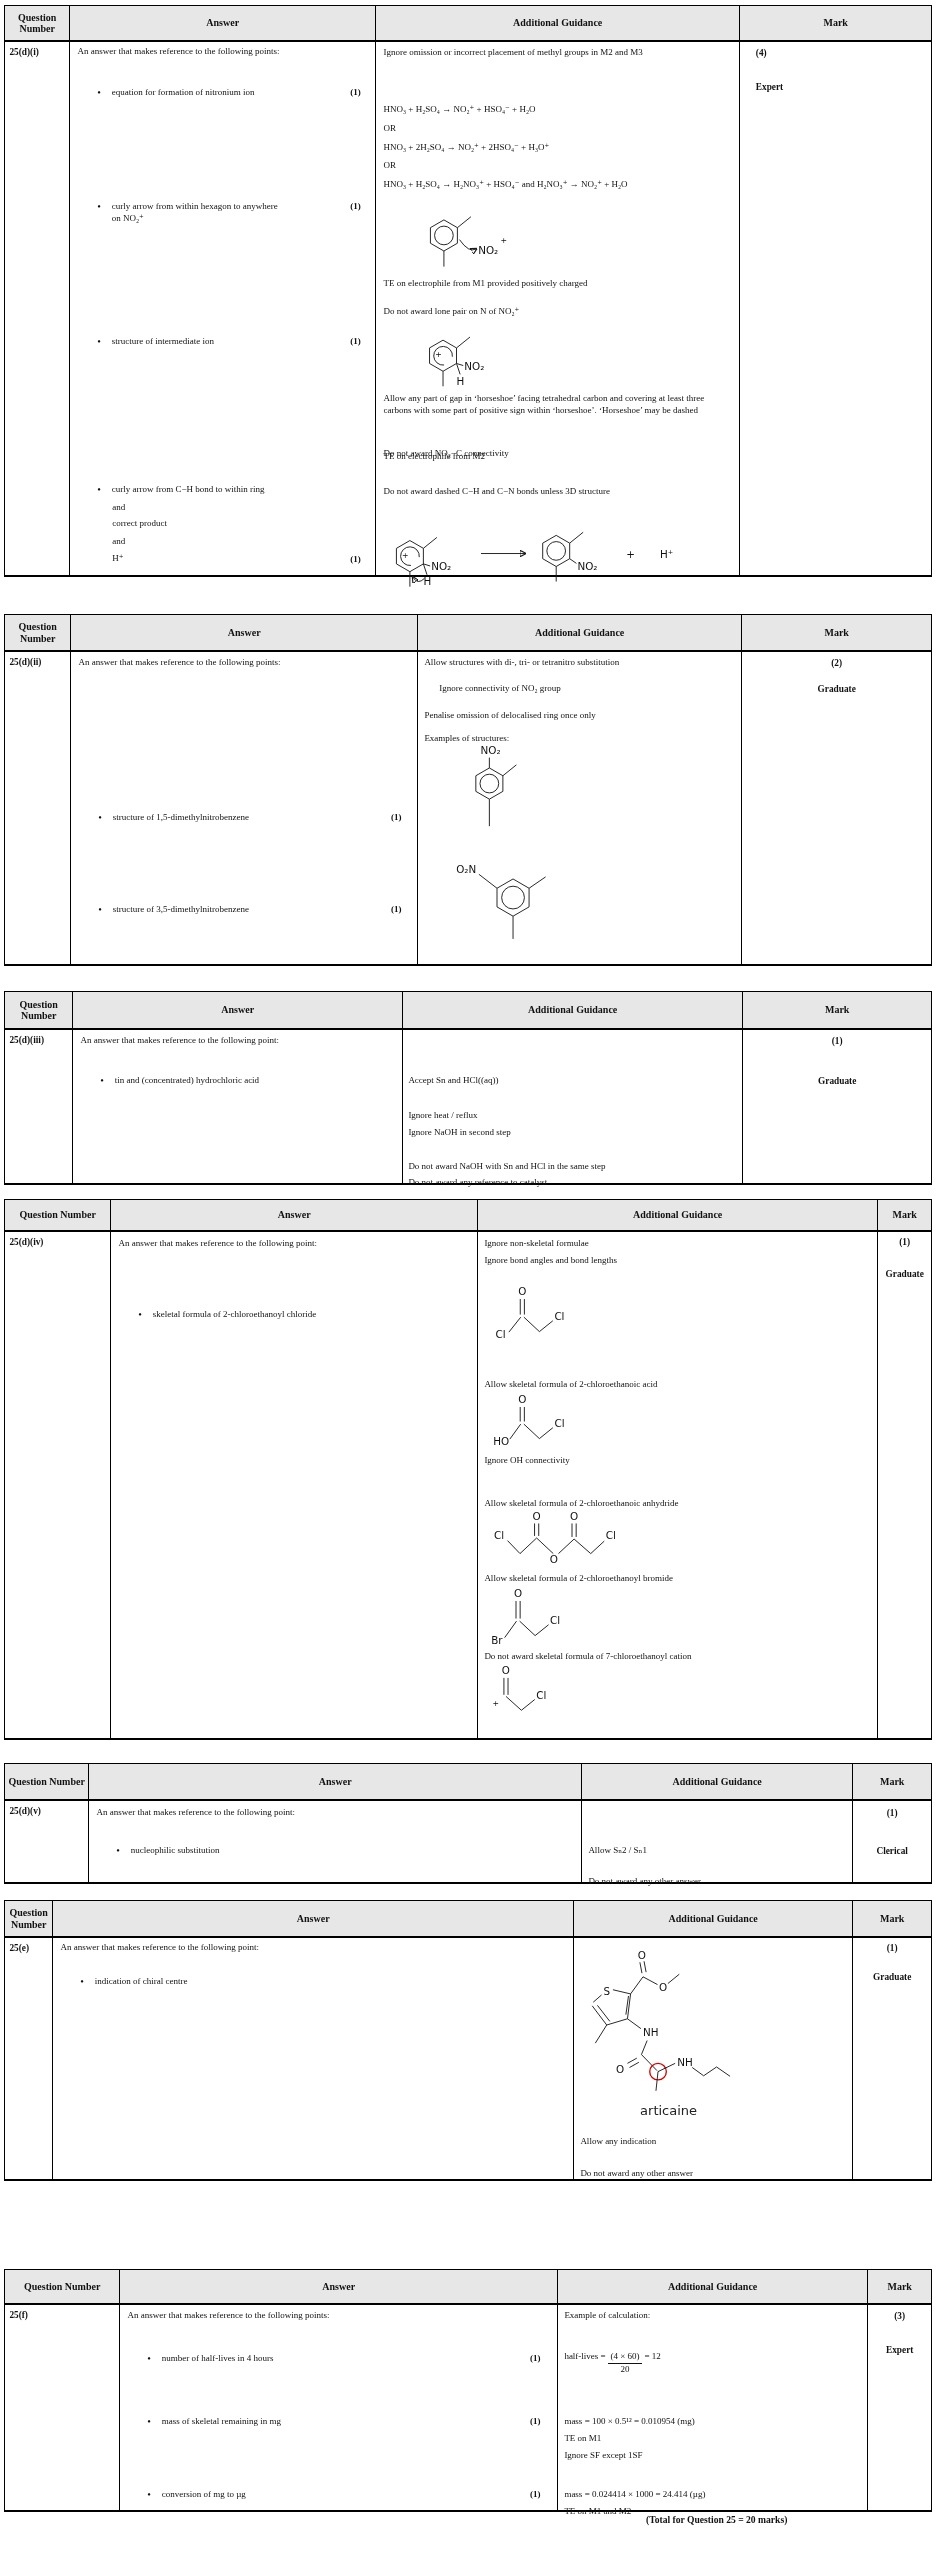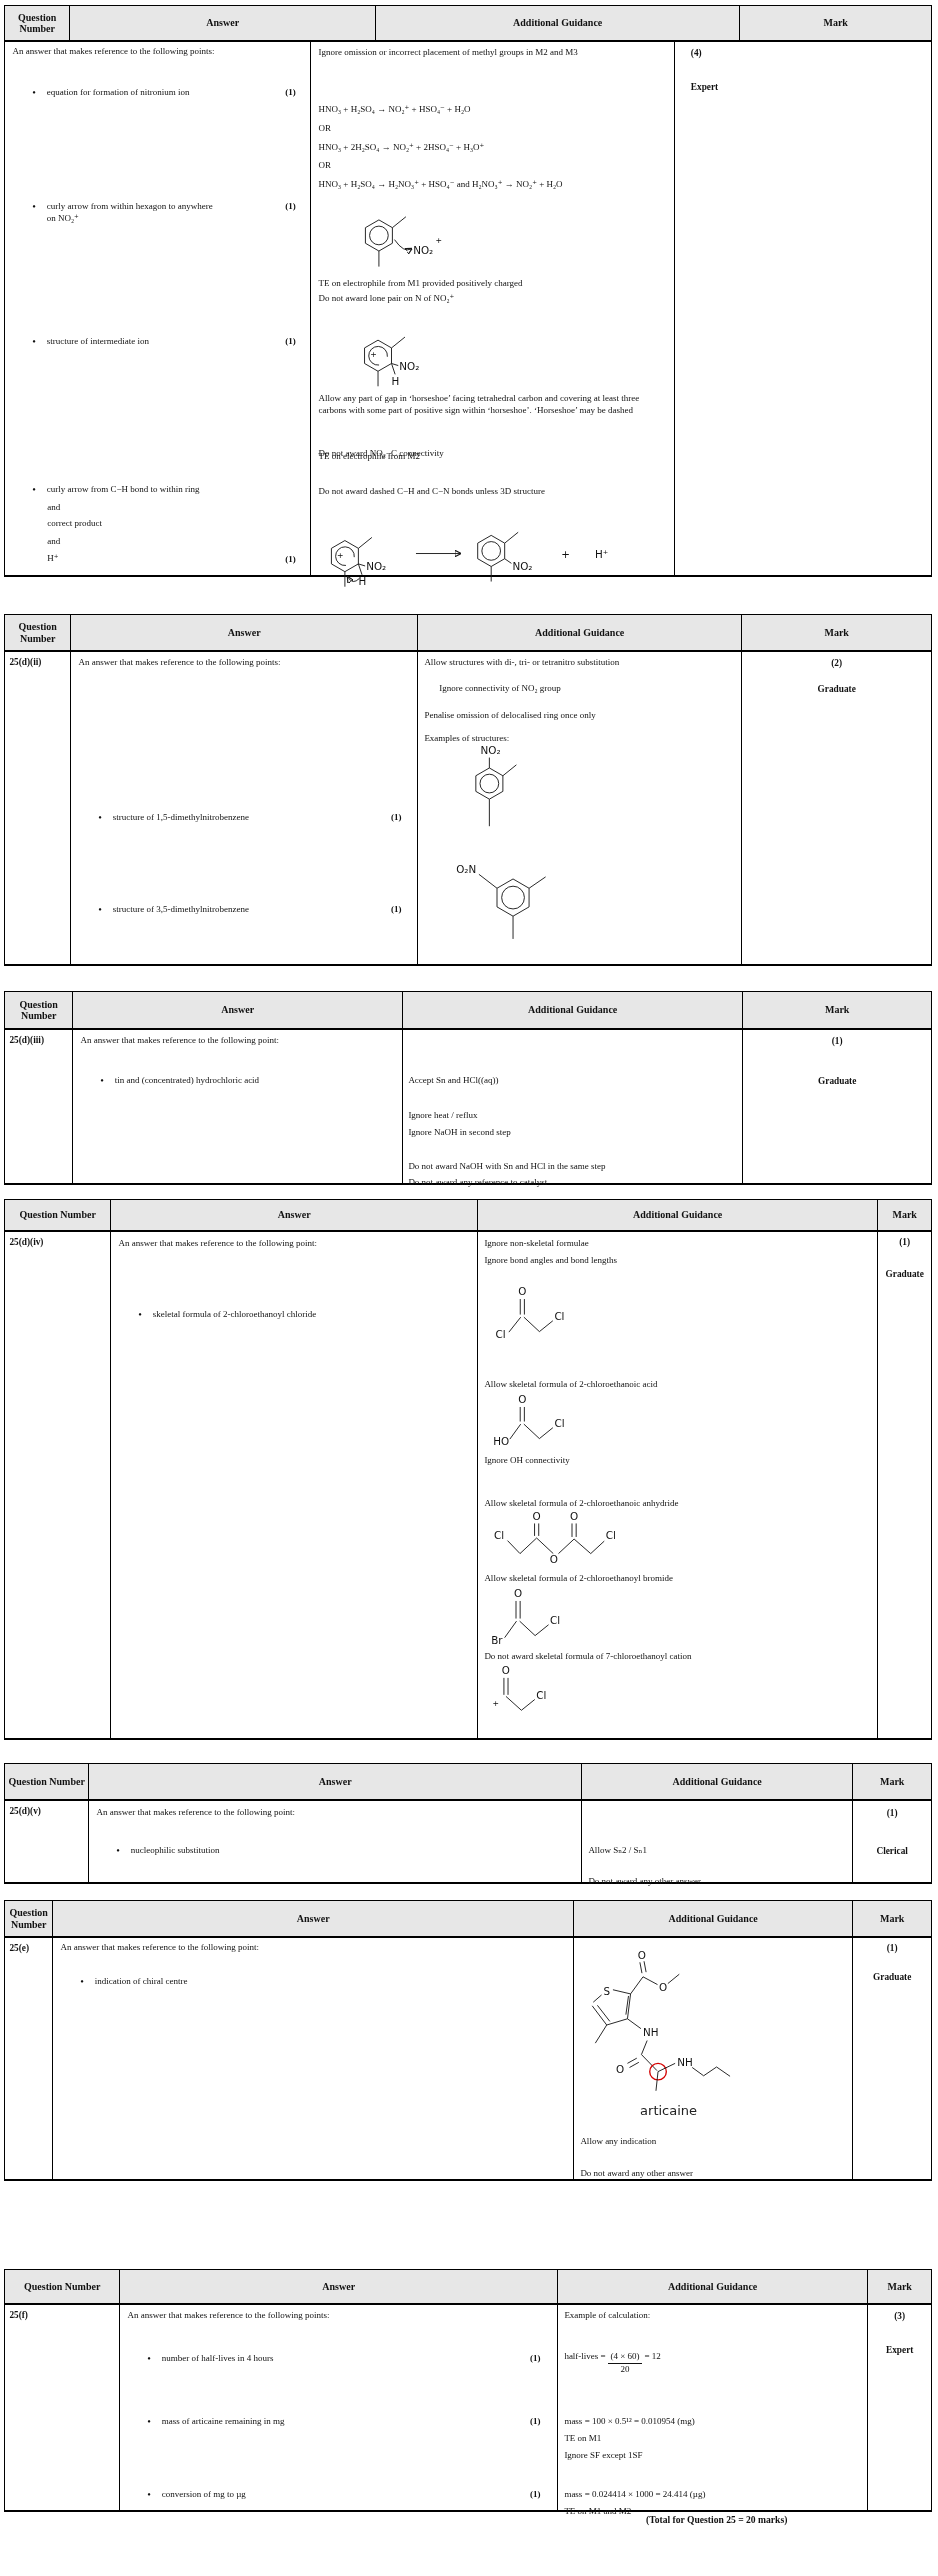--- a/index.html
+++ b/index.html
@@ -59,20 +59,23 @@
         <span>Answer</span>
       </div>
     <div class="cell" style="width:364px">
         <span>Additional Guidance</span>
       </div>
     <div class="cell last">
         <span>Mark</span>
       </div>
   </div>
   <div class="row">
+    <div class="cell" style="width:65px">
+      <div class="qn-text">25(d)(i)</div>
+    </div>
     <div class="cell" style="width:306px">
       <div class="abs" style="left:7.3px;top:4.2px;width:202px">An answer that makes reference to the following points:</div>
       <div class="bullet" style="left:27px;top:45px;width:228px">
           <span>equation for formation of nitronium ion</span>
         </div>
       <span class="im" style="top:45px;right:14.5px">(1)</span>
       <div class="bullet" style="left:27px;top:159px;width:187px">
           <span>curly arrow from within hexagon to anywhere on NO₂⁺</span>
         </div>
       <span class="im" style="top:159px;right:14.5px">(1)</span>
@@ -101,21 +104,21 @@
       <svg class="abs" style="left:43px;top:158px;font-size:17.5px" width="96" height="73" viewBox="0 0 185 140">
         <polygon class="ln" points="48,38 74,53 74,83 48,98 22,83 22,53"></polygon>
         <circle cx="48" cy="68" r="18"></circle>
         <line x1="74" y1="53" x2="100" y2="32"></line>
         <line x1="48" y1="98" x2="48" y2="128"></line>
         <path d="M 78,76 Q 96,102 110,94" marker-end="url(#ah)"></path>
         <text x="114" y="103">NO₂</text>
         <text class="sm" x="157" y="82">+</text>
       </svg>
       <div class="abs" style="left:7.3px;top:236px">TE on electrophile from M1 provided positively charged</div>
-      <div class="abs" style="left:7.3px;top:251px">Do not award lone pair on N of NO₂⁺</div>
+      <div class="abs" style="left:7.3px;top:264px">Do not award lone pair on N of NO₂⁺</div>
       <svg class="abs" style="left:42px;top:280px;font-size:17.5px" width="91" height="70" viewBox="0 0 175 135">
         <polygon class="ln" points="48,35 74,50 74,80 48,95 22,80 22,50"></polygon>
         <path d="M 50,83 A 18 18 0 1 1 66,67"></path>
         <text class="sm" x="33" y="68">+</text>
         <line x1="74" y1="50" x2="100" y2="29"></line>
         <line x1="48" y1="95" x2="48" y2="124"></line>
         <line x1="74" y1="80" x2="87" y2="84"></line>
         <text x="89" y="92">NO₂</text>
         <line x1="74" y1="80" x2="81" y2="101"></line>
         <text x="74" y="121">H</text>
@@ -472,21 +475,21 @@
     <div class="cell" style="width:115px">
       <div class="qn-text">25(f)</div>
     </div>
     <div class="cell" style="width:438px">
       <div class="abs" style="left:7.3px;top:4.7px">An answer that makes reference to the following points:</div>
       <div class="bullet" style="left:27px;top:48px;width:311px">
           <span>number of half-lives in 4 hours</span>
         </div>
       <span class="im" style="top:48px;right:16.6px">(1)</span>
       <div class="bullet" style="left:27px;top:111px;width:311px">
-          <span>mass of articaine remaining in mg</span>
+          <span>mass of skeletal remaining in mg</span>
         </div>
       <span class="im" style="top:111px;right:16.6px">(1)</span>
       <div class="bullet" style="left:27px;top:184px;width:311px">
           <span>conversion of mg to µg</span>
         </div>
       <span class="im" style="top:184px;right:16.6px">(1)</span>
     </div>
     <div class="cell" style="width:310px">
       <div class="abs" style="left:6.2px;top:4.7px">Example of calculation:</div>
       <div class="abs" style="left:6.2px;top:46px">

